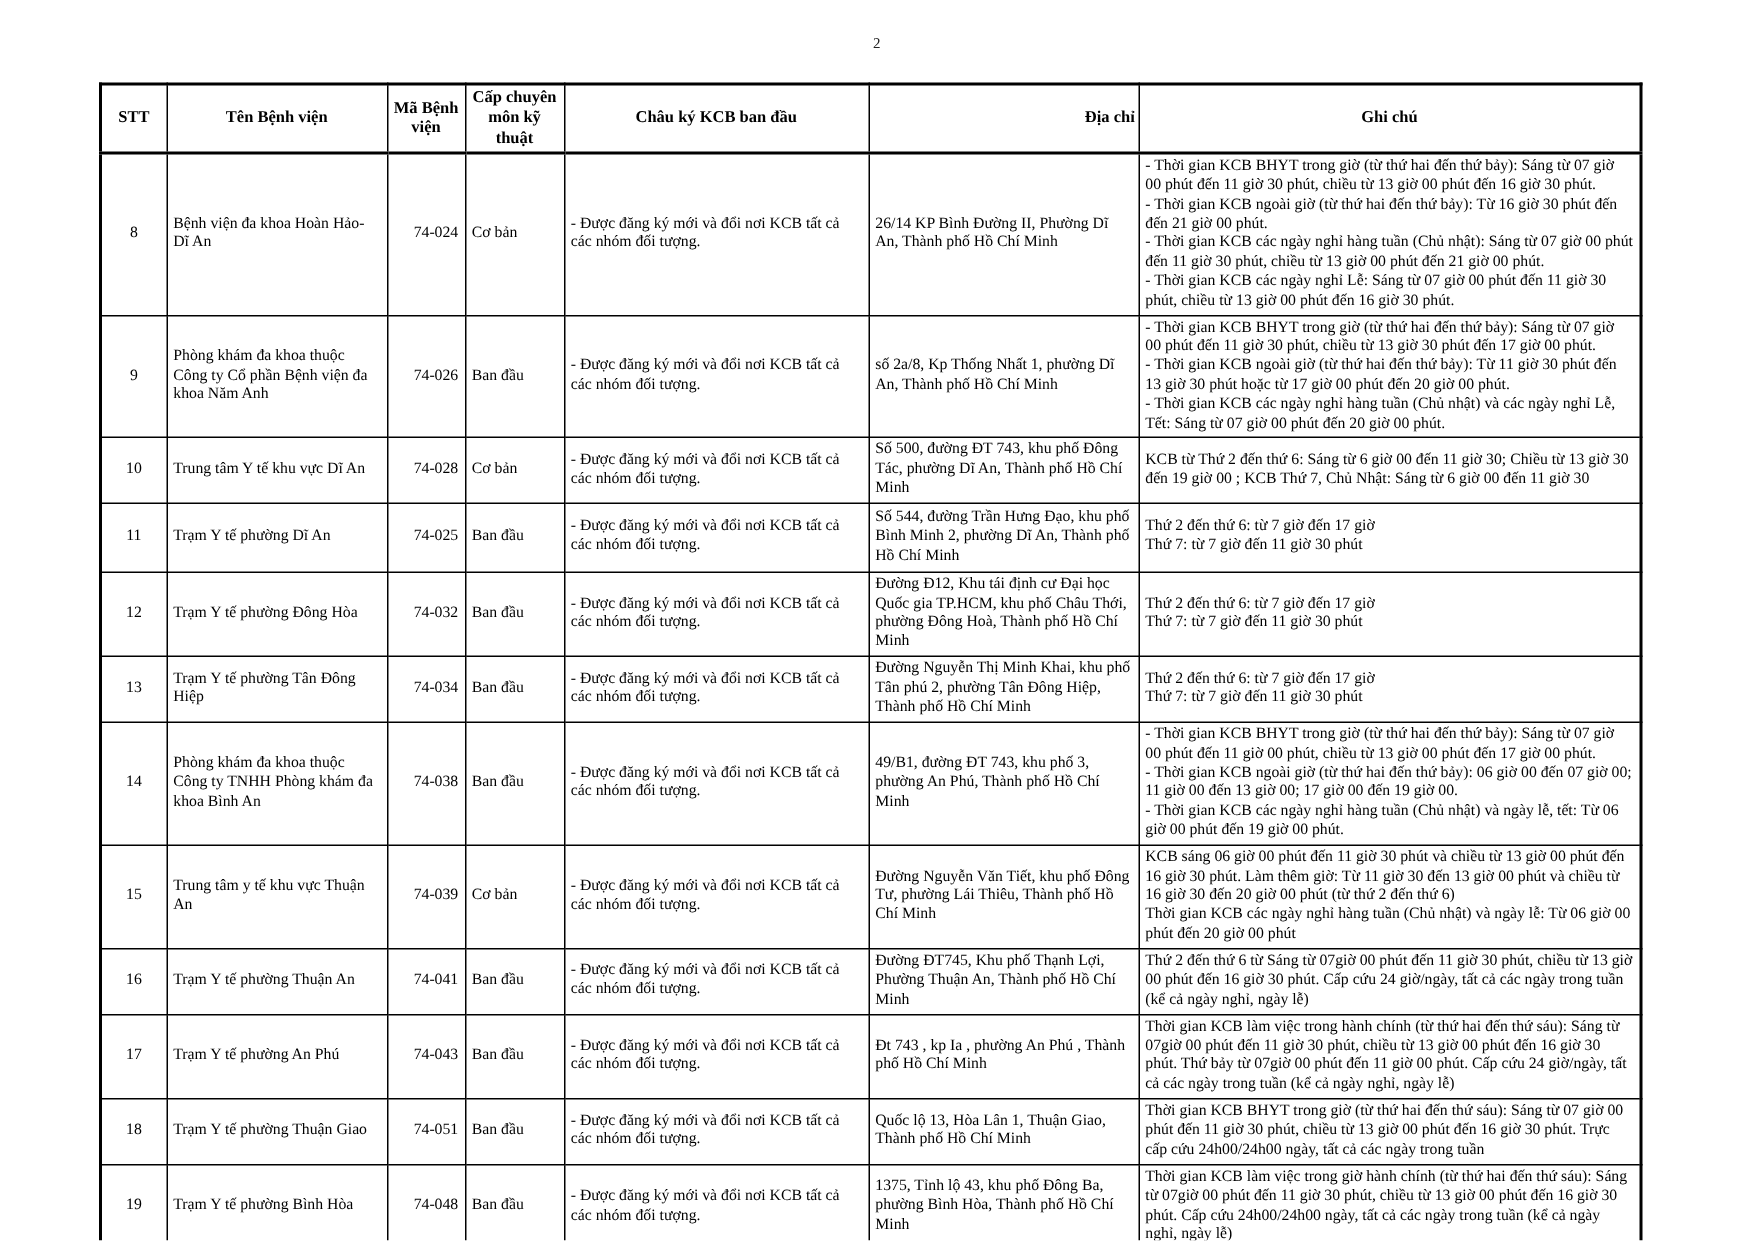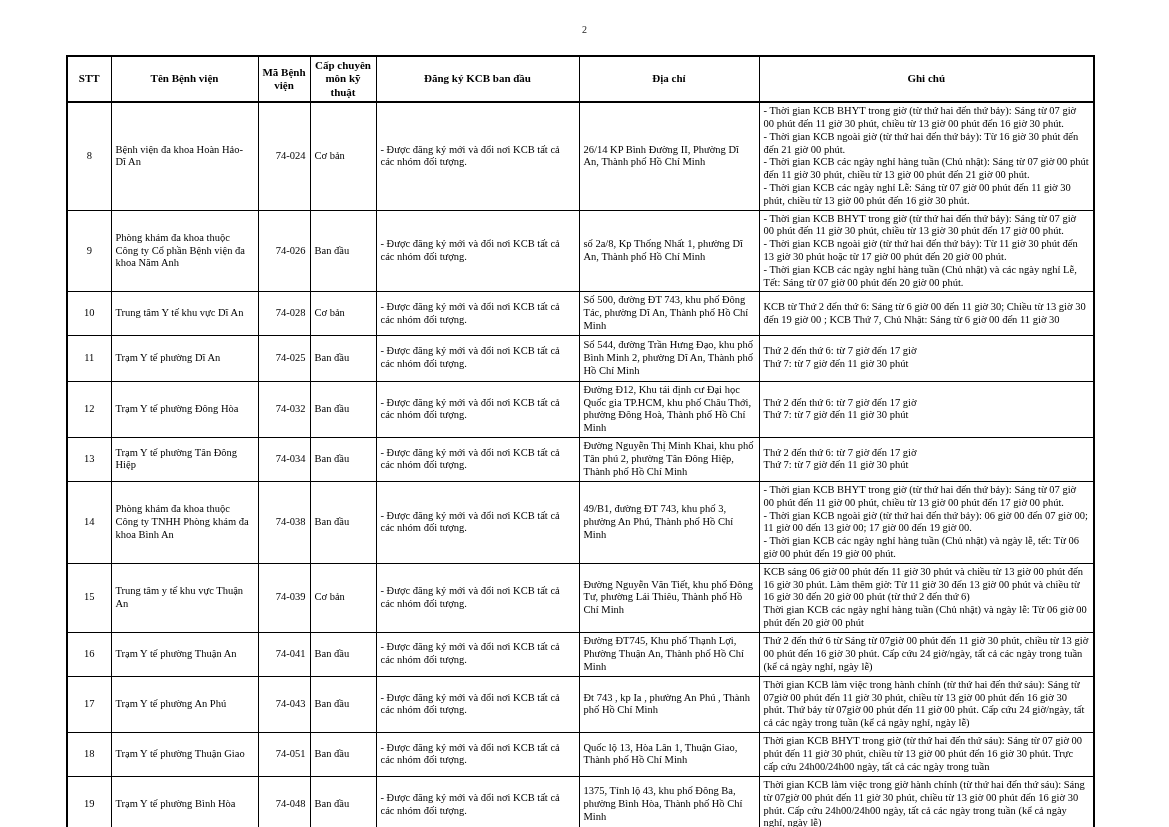--- a/index.html
+++ b/index.html
@@ -44,21 +44,21 @@
     overflow: hidden;
   }
   table.kcb-table thead th {
     font-weight: bold;
     font-size: 11px;
     text-align: center;
     border-bottom: 2px solid #000;
     height: 24px;
     padding: 2px 2px;
   }
-  table.kcb-table thead th.th-address { text-align: center; }
+  table.kcb-table thead th.th-address { text-align: right; }
   
   col.c-stt          { width: 44px; }
   col.c-name         { width: 147px; }
   col.c-code         { width: 52px; }
   col.c-level        { width: 66px; }
   col.c-registration { width: 203px; }
   col.c-address      { width: 180px; }
   col.c-notes        { width: 335px; }
 
   td.cell-stt   { text-align: center; }
@@ -102,21 +102,21 @@
       <col class="c-registration">
       <col class="c-address">
       <col class="c-notes">
     </colgroup>
     <thead>
       <tr>
           <th class="th-stt">STT</th>
           <th class="th-name">Tên Bệnh viện</th>
           <th class="th-code">Mã Bệnh viện</th>
           <th class="th-level">Cấp chuyên môn kỹ thuật</th>
-          <th class="th-registration">Đăng ký KCB ban đầu</th>
+          <th class="th-registration">Châu ký KCB ban đầu</th>
           <th class="th-address">Địa chỉ</th>
           <th class="th-notes">Ghi chú</th>
         </tr>
     </thead>
     <tbody>
         <tr>
           <td class="cell-stt">8</td>
           <td class="cell-name">Bệnh viện đa khoa Hoàn Hảo- Dĩ An</td>
           <td class="cell-code">74-024</td>
           <td class="cell-level">Cơ bản</td>

